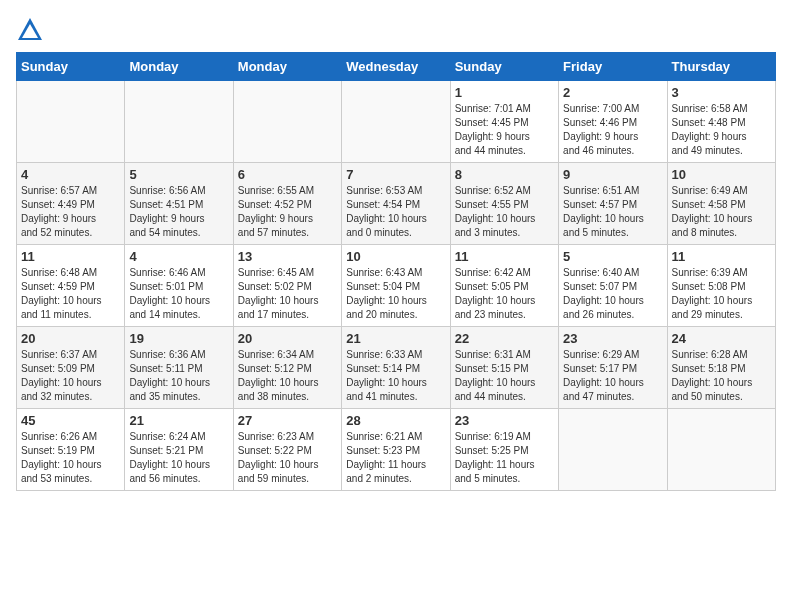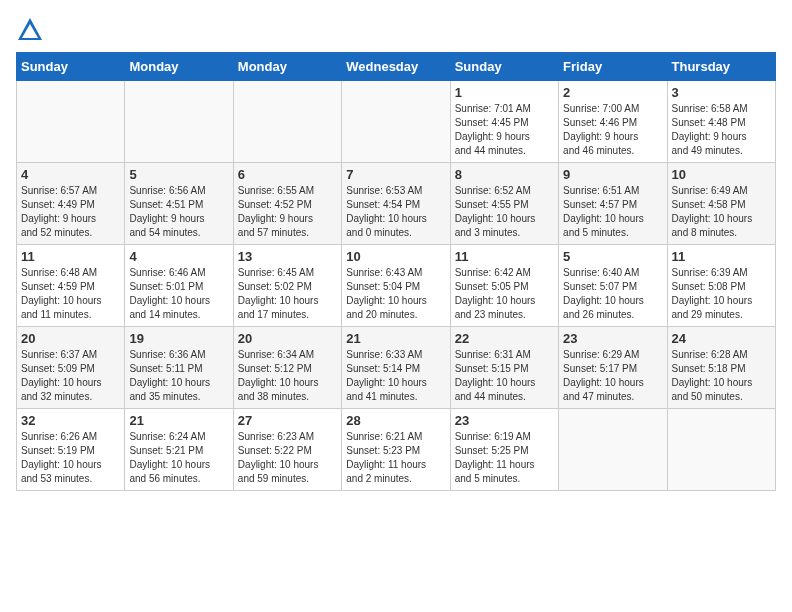--- a/index.html
+++ b/index.html
@@ -230,21 +230,21 @@
           <span class="day-num">23</span>
           <div class="day-info">Sunrise: 6:29 AM<br>Sunset: 5:17 PM<br>Daylight: 10 hours<br>and 47 minutes.</div>
         </td>
         <td>
           <span class="day-num">24</span>
           <div class="day-info">Sunrise: 6:28 AM<br>Sunset: 5:18 PM<br>Daylight: 10 hours<br>and 50 minutes.</div>
         </td>
       </tr>
       <tr>
         <td>
-          <span class="day-num">32</span>
+          <span class="day-num">45</span>
           <div class="day-info">Sunrise: 6:26 AM<br>Sunset: 5:19 PM<br>Daylight: 10 hours<br>and 53 minutes.</div>
         </td>
         <td>
           <span class="day-num">21</span>
           <div class="day-info">Sunrise: 6:24 AM<br>Sunset: 5:21 PM<br>Daylight: 10 hours<br>and 56 minutes.</div>
         </td>
         <td>
           <span class="day-num">27</span>
           <div class="day-info">Sunrise: 6:23 AM<br>Sunset: 5:22 PM<br>Daylight: 10 hours<br>and 59 minutes.</div>
         </td>

